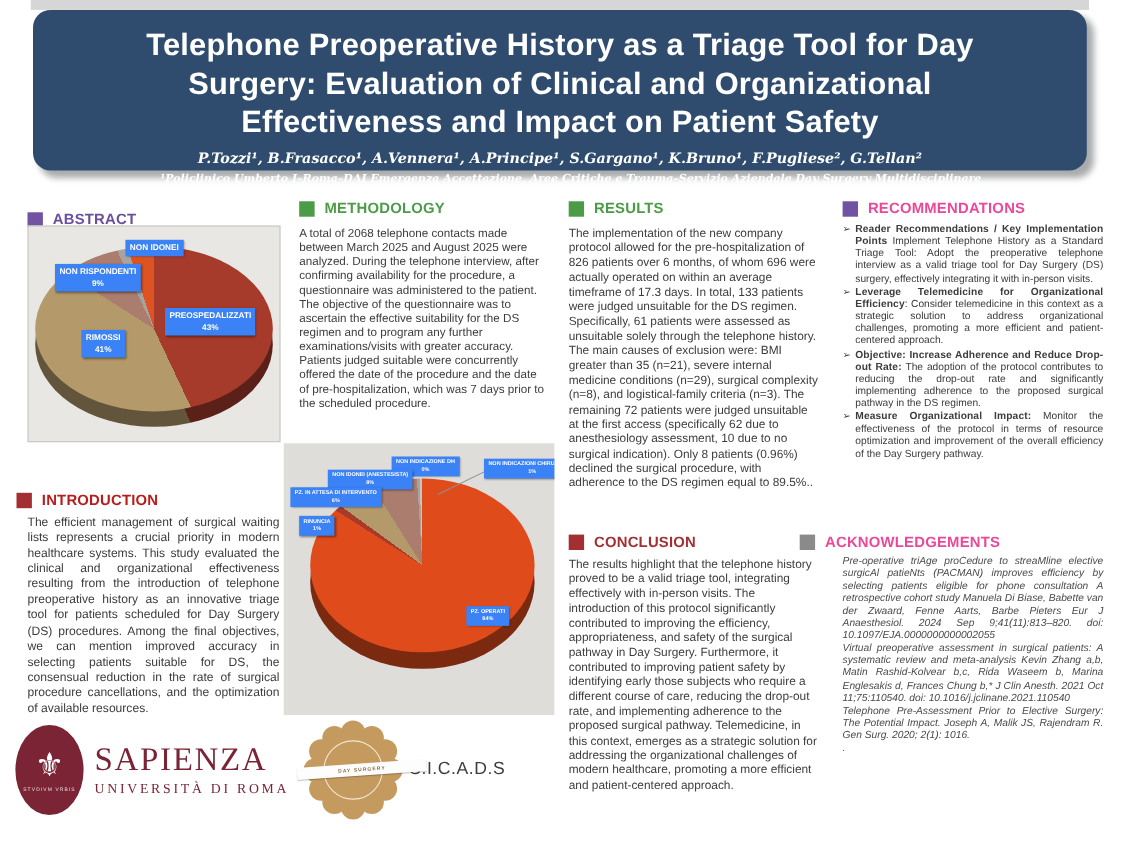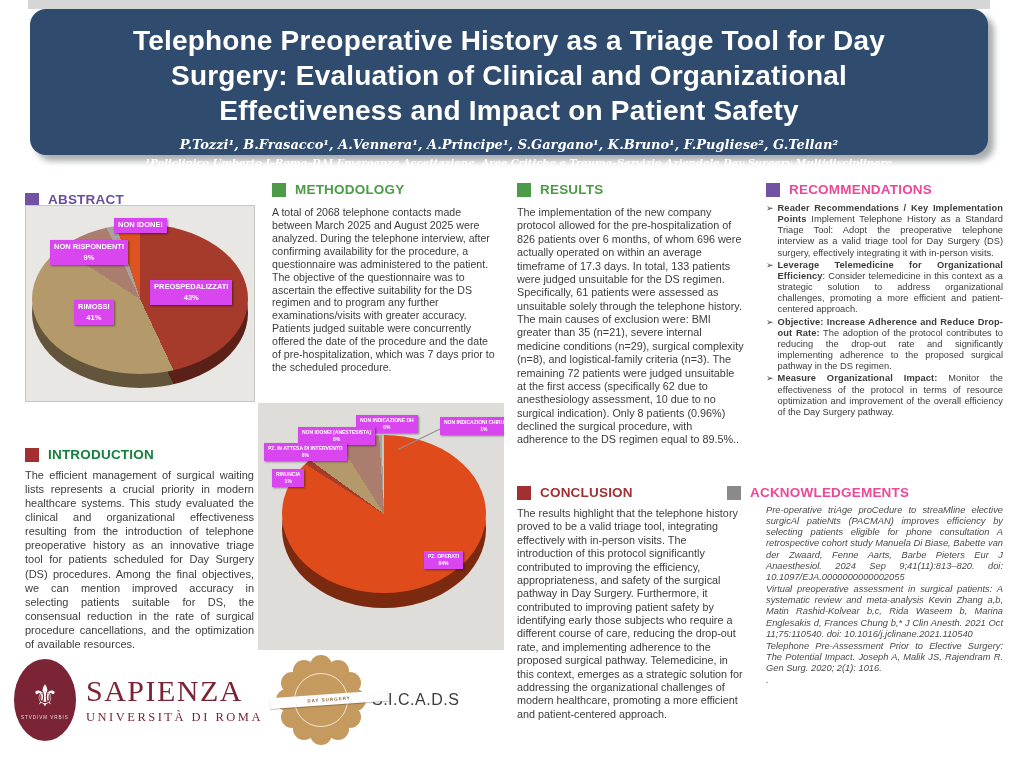--- a/index.html
+++ b/index.html
@@ -25,21 +25,21 @@
 
   
   .chart{position:absolute;overflow:hidden;}
   .chart1{left:25px;top:205px;width:228px;height:195px;background:#e9e7e4;border:1px solid #c9c7c4;}
   .chart2{left:258px;top:403px;width:246px;height:247px;background:#dfddda;}
   .pie{position:absolute;border-radius:50%;}
   .chart1 .pie-top{left:6px;top:18px;width:216px;height:150px;z-index:2;}
   .chart1 .pie-depth{left:6px;top:32px;width:216px;height:150px;filter:brightness(.55);z-index:1;}
   .chart2 .pie-top{left:24px;top:32px;width:204px;height:158px;z-index:2;}
   .chart2 .pie-depth{left:24px;top:47px;width:204px;height:158px;filter:brightness(.55);z-index:1;}
-  .plabel{position:absolute;background:#d946ef;color:#fff;font-weight:bold;text-align:center;
+  .plabel{position:absolute;background:#3b82f6;color:#fff;font-weight:bold;text-align:center;
           padding:2px 4px;line-height:1.4;box-shadow:1px 1px 2px rgba(0,0,0,.45);z-index:3;}
   .plabel span{display:block;white-space:nowrap;}
   .chart1 .plabel{font-size:7.5px;}
   .chart2 .plabel{font-size:5px;}
   .leader{position:absolute;width:52px;height:1px;background:#8f8f8f;left:140px;top:46px;
           transform:rotate(-26deg);transform-origin:left center;z-index:2;}
 
   
   .reco{position:absolute;left:766px;top:203px;width:237px;font-size:9.3px;line-height:1.2;}
   .reco-item{display:flex;gap:4px;margin-bottom:1px;}
@@ -105,21 +105,21 @@
   <div class="plabel" style="left:48px;top:94px;">
     <span>RIMOSSI</span>
       <span>41%</span>
   </div>
   <div class="plabel" style="left:124px;top:74px;">
     <span>PREOSPEDALIZZATI</span>
       <span>43%</span>
   </div>
 </div>
 
-<div class="shead" style="left:25px;top:447px;color:#15803d;">
+<div class="shead" style="left:15px;top:447px;color:#b91c1c;">
   <span class="sq" style="background:#a42f33;"></span>
   <span>INTRODUCTION</span>
 </div>
 <div class="tblock jt" style="left:25px;top:468px;width:229px;">The efficient management of surgical waiting lists represents a crucial priority in modern healthcare systems. This study evaluated the clinical and organizational effectiveness resulting from the introduction of telephone preoperative history as an innovative triage tool for patients scheduled for Day Surgery (DS) procedures. Among the final objectives, we can mention improved accuracy in selecting patients suitable for DS, the consensual reduction in the rate of surgical procedure cancellations, and the optimization of available resources.</div>
 
 <div class="sapienza">
   <div class="crest">
     <span class="fleur">⚜</span>
     <span class="motto">STVDIVM VRBIS</span>
   </div>

